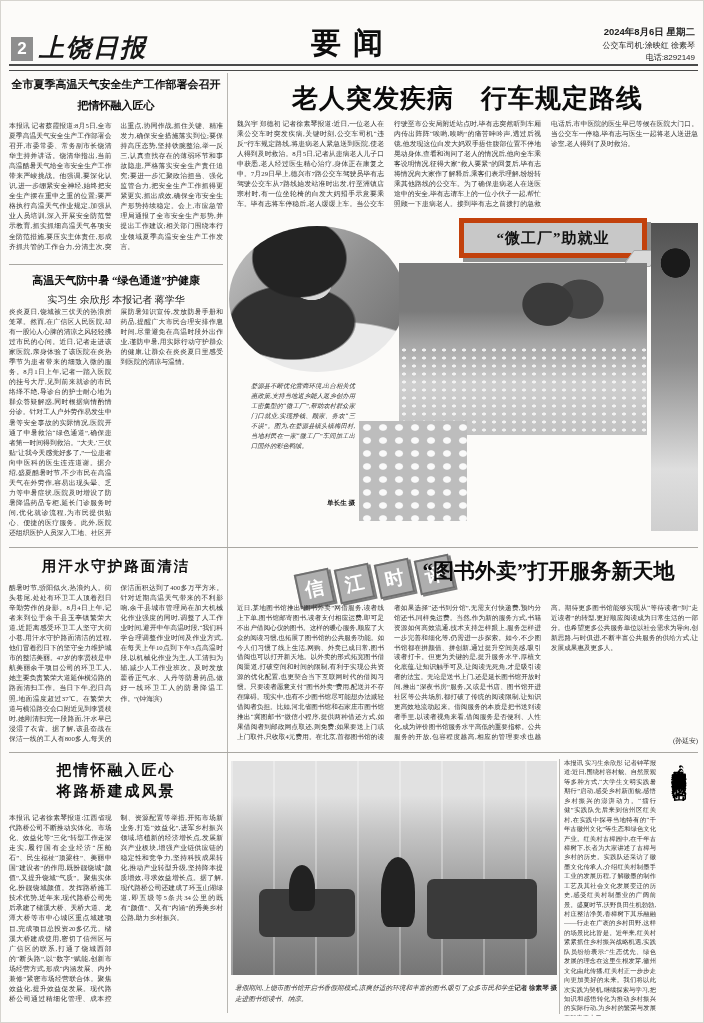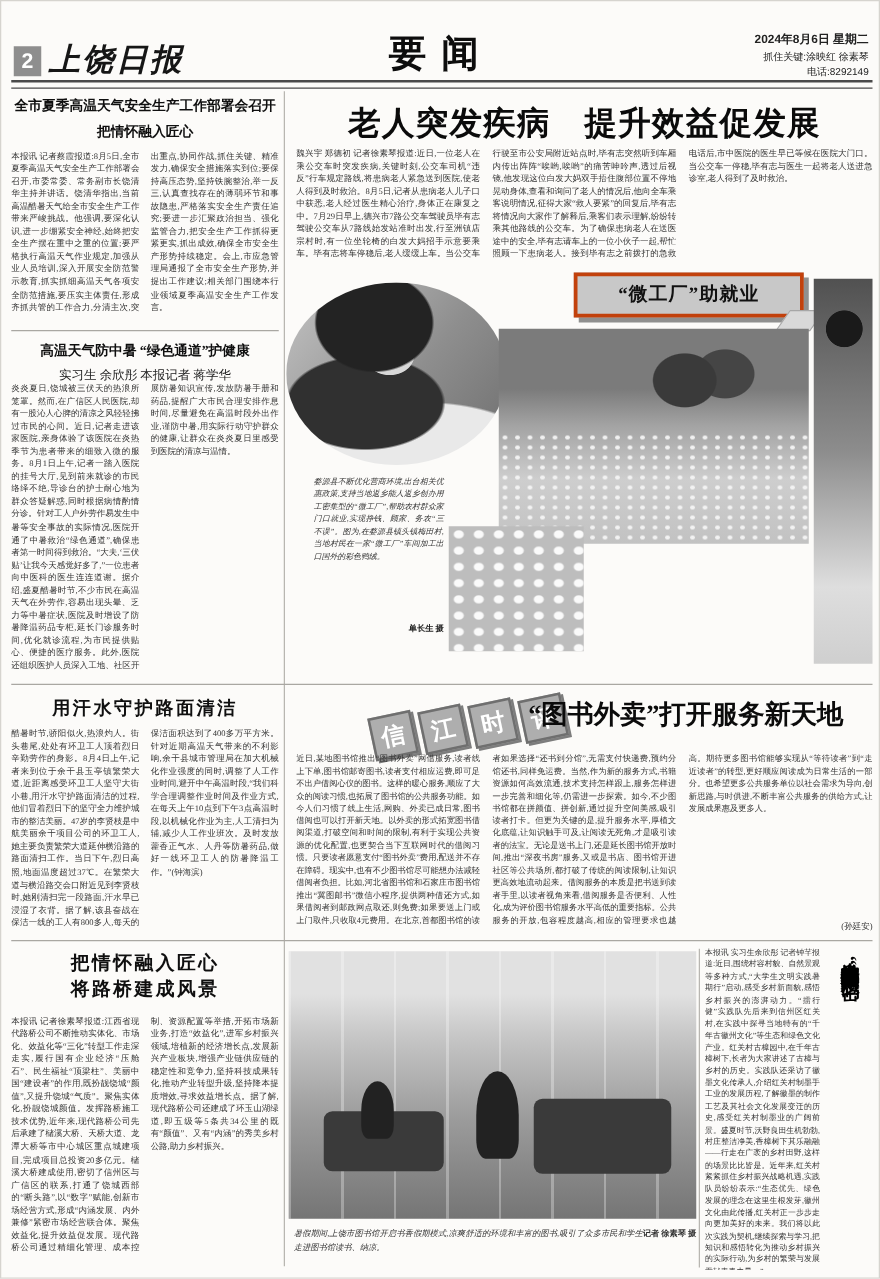--- a/index.html
+++ b/index.html
@@ -25,21 +25,21 @@
   
   .lhead{left:8px;width:214px;text-align:center;font-weight:bold;color:#0f0f0f;}
   .lbody{left:8px;width:214px;}
   .byline{left:8px;width:214px;text-align:center;font-size:10px;color:#222;}
 
   
   .main-head{left:236px;width:461px;top:80px;text-align:center;font-size:26px;font-weight:bold;letter-spacing:1px;color:#0b0b0b;}
   .main-body{left:236px;width:461px;top:118px;height:100px;}
 
   
-  .banner{left:458px;top:217px;width:178px;height:30px;background:#c8c8c8;border:3px solid #c2410c;
+  .banner{left:458px;top:217px;width:178px;height:30px;background:#c8c8c8;border:5px solid #c2410c;
           box-shadow:4px 4px 0 rgba(125,125,125,.85);text-align:center;font-weight:bold;font-size:15px;
           line-height:30px;color:#111;letter-spacing:1px;}
   .banner::after{content:"";position:absolute;right:-14px;top:27px;width:26px;height:15px;background:#d9d9d9;
           border:1px solid #a7a7a7;transform:skewX(-35deg);}
   .ph{position:absolute;background-color:#a0a0a0;}
   .ph-circle{left:228px;top:225px;width:176px;height:146px;border-radius:50%;
      background:
        radial-gradient(ellipse 48px 40px at 40% 22%, #232323 96%, rgba(0,0,0,0)),
        radial-gradient(ellipse 20px 16px at 47% 40%, #d8d8d8 96%, rgba(0,0,0,0)),
        radial-gradient(ellipse 64px 38px at 36% 66%, #303030 96%, rgba(0,0,0,0)),
@@ -93,21 +93,21 @@
 </head>
 <body>
 
 <div id="page">
 
   <div class="abs pagenum">2</div>
   <div class="abs section-title">要闻</div>
   <div class="abs masthead">上饶日报</div>
   <div class="abs hdr-right">
     <div class="date">2024年8月6日 星期二</div>
-    <div>抓住关键:涂映红 徐素琴</div>
+    <div>公交车司机:涂映红 徐素琴</div>
     <div>电话:8292149</div>
   </div>
   <div class="abs hdr-rule"></div>
 
   <div class="vr" style="left:226px;top:72px;height:940px;"></div>
   <div class="hr" style="left:8px;top:263px;width:214px;"></div>
   <div class="hr" style="left:8px;top:546px;width:689px;"></div>
   <div class="hr" style="left:8px;top:751px;width:689px;"></div>
   <div class="vr" style="left:558px;top:758px;height:255px;"></div>
 
@@ -119,21 +119,21 @@
   <div class="abs byline" style="top:292px;">实习生 余欣彤 本报记者 蒋学华</div>
   <div class="abs lbody cols2 body-txt just" style="top:306px;height:234px;">炎炎夏日,饶城被三伏天的热浪所笼罩。然而,在广信区人民医院,却有一股沁人心脾的清凉之风轻轻拂过市民的心间。近日,记者走进该家医院,亲身体验了该医院在炎热季节为患者带来的细致入微的服务。8月1日上午,记者一踏入医院的挂号大厅,见到前来就诊的市民络绎不绝,导诊台的护士耐心地为群众答疑解惑,同时根据病情酌情分诊。针对工人户外劳作易发生中暑等安全事故的实际情况,医院开通了中暑救治“绿色通道”,确保患者第一时间得到救治。“大夫,‘三伏贴’让我今天感觉好多了,”一位患者向中医科的医生连连道谢。据介绍,盛夏酷暑时节,不少市民在高温天气在外劳作,容易出现头晕、乏力等中暑症状,医院及时增设了防暑降温药品专柜,延长门诊服务时间,优化就诊流程,为市民提供贴心、便捷的医疗服务。此外,医院还组织医护人员深入工地、社区开展防暑知识宣传,发放防暑手册和药品,提醒广大市民合理安排作息时间,尽量避免在高温时段外出作业,谨防中暑,用实际行动守护群众的健康,让群众在炎炎夏日里感受到医院的清凉与温情。</div>
 
   <div class="abs lhead" style="top:556px;font-size:14.5px;letter-spacing:2px;">用汗水守护路面清洁</div>
   <div class="abs lbody cols2 body-txt just" style="top:582px;height:164px;">酷暑时节,骄阳似火,热浪灼人。街头巷尾,处处有环卫工人顶着烈日辛勤劳作的身影。8月4日上午,记者来到位于余干县玉亭镇繁荣大道,近距离感受环卫工人坚守大街小巷,用汗水守护路面清洁的过程,他们冒着烈日下的坚守全力维护城市的整洁美丽。47岁的李贤枝是中航美丽余干项目公司的环卫工人,她主要负责繁荣大道延伸横沿路的路面清扫工作。当日下午,烈日高照,地面温度超过37℃。在繁荣大道与横沿路交会口附近见到李贤枝时,她刚清扫完一段路面,汗水早已浸湿了衣背。据了解,该县奋战在保洁一线的工人有800多人,每天的保洁面积达到了400多万平方米。针对近期高温天气带来的不利影响,余干县城市管理局在加大机械化作业强度的同时,调整了人工作业时间,避开中午高温时段,“我们科学合理调整作业时间及作业方式,在每天上午10点到下午3点高温时段,以机械化作业为主,人工清扫为辅,减少人工作业班次。及时发放藿香正气水、人丹等防暑药品,做好一线环卫工人的防暑降温工作。”(钟海滨)</div>
 
   <div class="abs lhead" style="top:760px;font-size:15px;letter-spacing:2px;">把情怀融入匠心</div>
   <div class="abs lhead" style="top:781px;font-size:15px;letter-spacing:2px;">将路桥建成风景</div>
   <div class="abs lbody cols2 body-txt just" style="top:812px;height:198px;">本报讯 记者徐素琴报道:江西省现代路桥公司不断推动实体化、市场化、效益化等“三化”转型工作走深走实,履行国有企业经济“压舱石”、民生福祉“顶梁柱”、美丽中国“建设者”的作用,既扮靓饶城“颜值”,又提升饶城“气质”。聚焦实体化,扮靓饶城颜值。发挥路桥施工技术优势,近年来,现代路桥公司先后承建了槠溪大桥、天桥大道、龙潭大桥等市中心城区重点城建项目,完成项目总投资20多亿元。槠溪大桥建成使用,密切了信州区与广信区的联系,打通了饶城西部的“断头路”,以“数字”赋能,创新市场经营方式,形成“内涵发展、内外兼修”紧密市场经营联合体。聚焦效益化,提升效益促发展。现代路桥公司通过精细化管理、成本控制、资源配置等举措,开拓市场新业务,打造“效益化”,进军乡村振兴领域,培植新的经济增长点,发展新兴产业板块,增强产业链供应链的稳定性和竞争力,坚持科技成果转化,推动产业转型升级,坚持降本提质增效,寻求效益增长点。据了解,现代路桥公司还建成了环玉山湖绿道,即五级等5条共34公里的既有“颜值”、又有“内涵”的秀美乡村公路,助力乡村振兴。</div>
 
-  <div class="abs main-head">老人突发疾病　提升效益促发展</div>
+  <div class="abs main-head">老人突发疾病　行车规定路线</div>
   <div class="abs main-body cols3 body-txt just">魏兴宇 郑德初 记者徐素琴报道:近日,一位老人在乘公交车时突发疾病,关键时刻,公交车司机“违反”行车规定路线,将患病老人紧急送到医院,使老人得到及时救治。8月5日,记者从患病老人儿子口中获悉,老人经过医生精心治疗,身体正在康复之中。7月29日早上,德兴市7路公交车驾驶员毕有志驾驶公交车从7路线始发站准时出发,行至洲镇店宗村时,有一位坐轮椅的白发大妈招手示意要乘车。毕有志将车停稳后,老人缓缓上车。当公交车行驶至市公安局附近站点时,毕有志突然听到车厢内传出阵阵“唉哟,唉哟”的痛苦呻吟声,透过后视镜,他发现这位白发大妈双手捂住腹部位置不停地晃动身体,查看和询问了老人的情况后,他向全车乘客说明情况,征得大家“救人要紧”的回复后,毕有志将情况向大家作了解释后,乘客们表示理解,纷纷转乘其他路线的公交车。为了确保患病老人在送医途中的安全,毕有志请车上的一位小伙子一起,帮忙照顾一下患病老人。接到毕有志之前拨打的急救电话后,市中医院的医生早已等候在医院大门口。当公交车一停稳,毕有志与医生一起将老人送进急诊室,老人得到了及时救治。</div>
 
   <div class="abs banner">“微工厂”助就业</div>
   <div class="ph ph-circle"></div>
   <div class="ph ph-wide"></div>
   <div class="ph ph-tall"></div>
   <div class="ph ph-small"></div>
   <div class="abs feat-caption just">婺源县不断优化营商环境,出台相关优惠政策,支持当地返乡能人返乡创办用工密集型的“微工厂”,帮助农村群众家门口就业,实现挣钱、顾家、务农“三不误”。图为,在婺源县镇头镇梅田村,当地村民在一家“微工厂”车间加工出口国外的彩色鸭绒。</div>
   <div class="abs feat-credit">单长生 摄</div>
 

